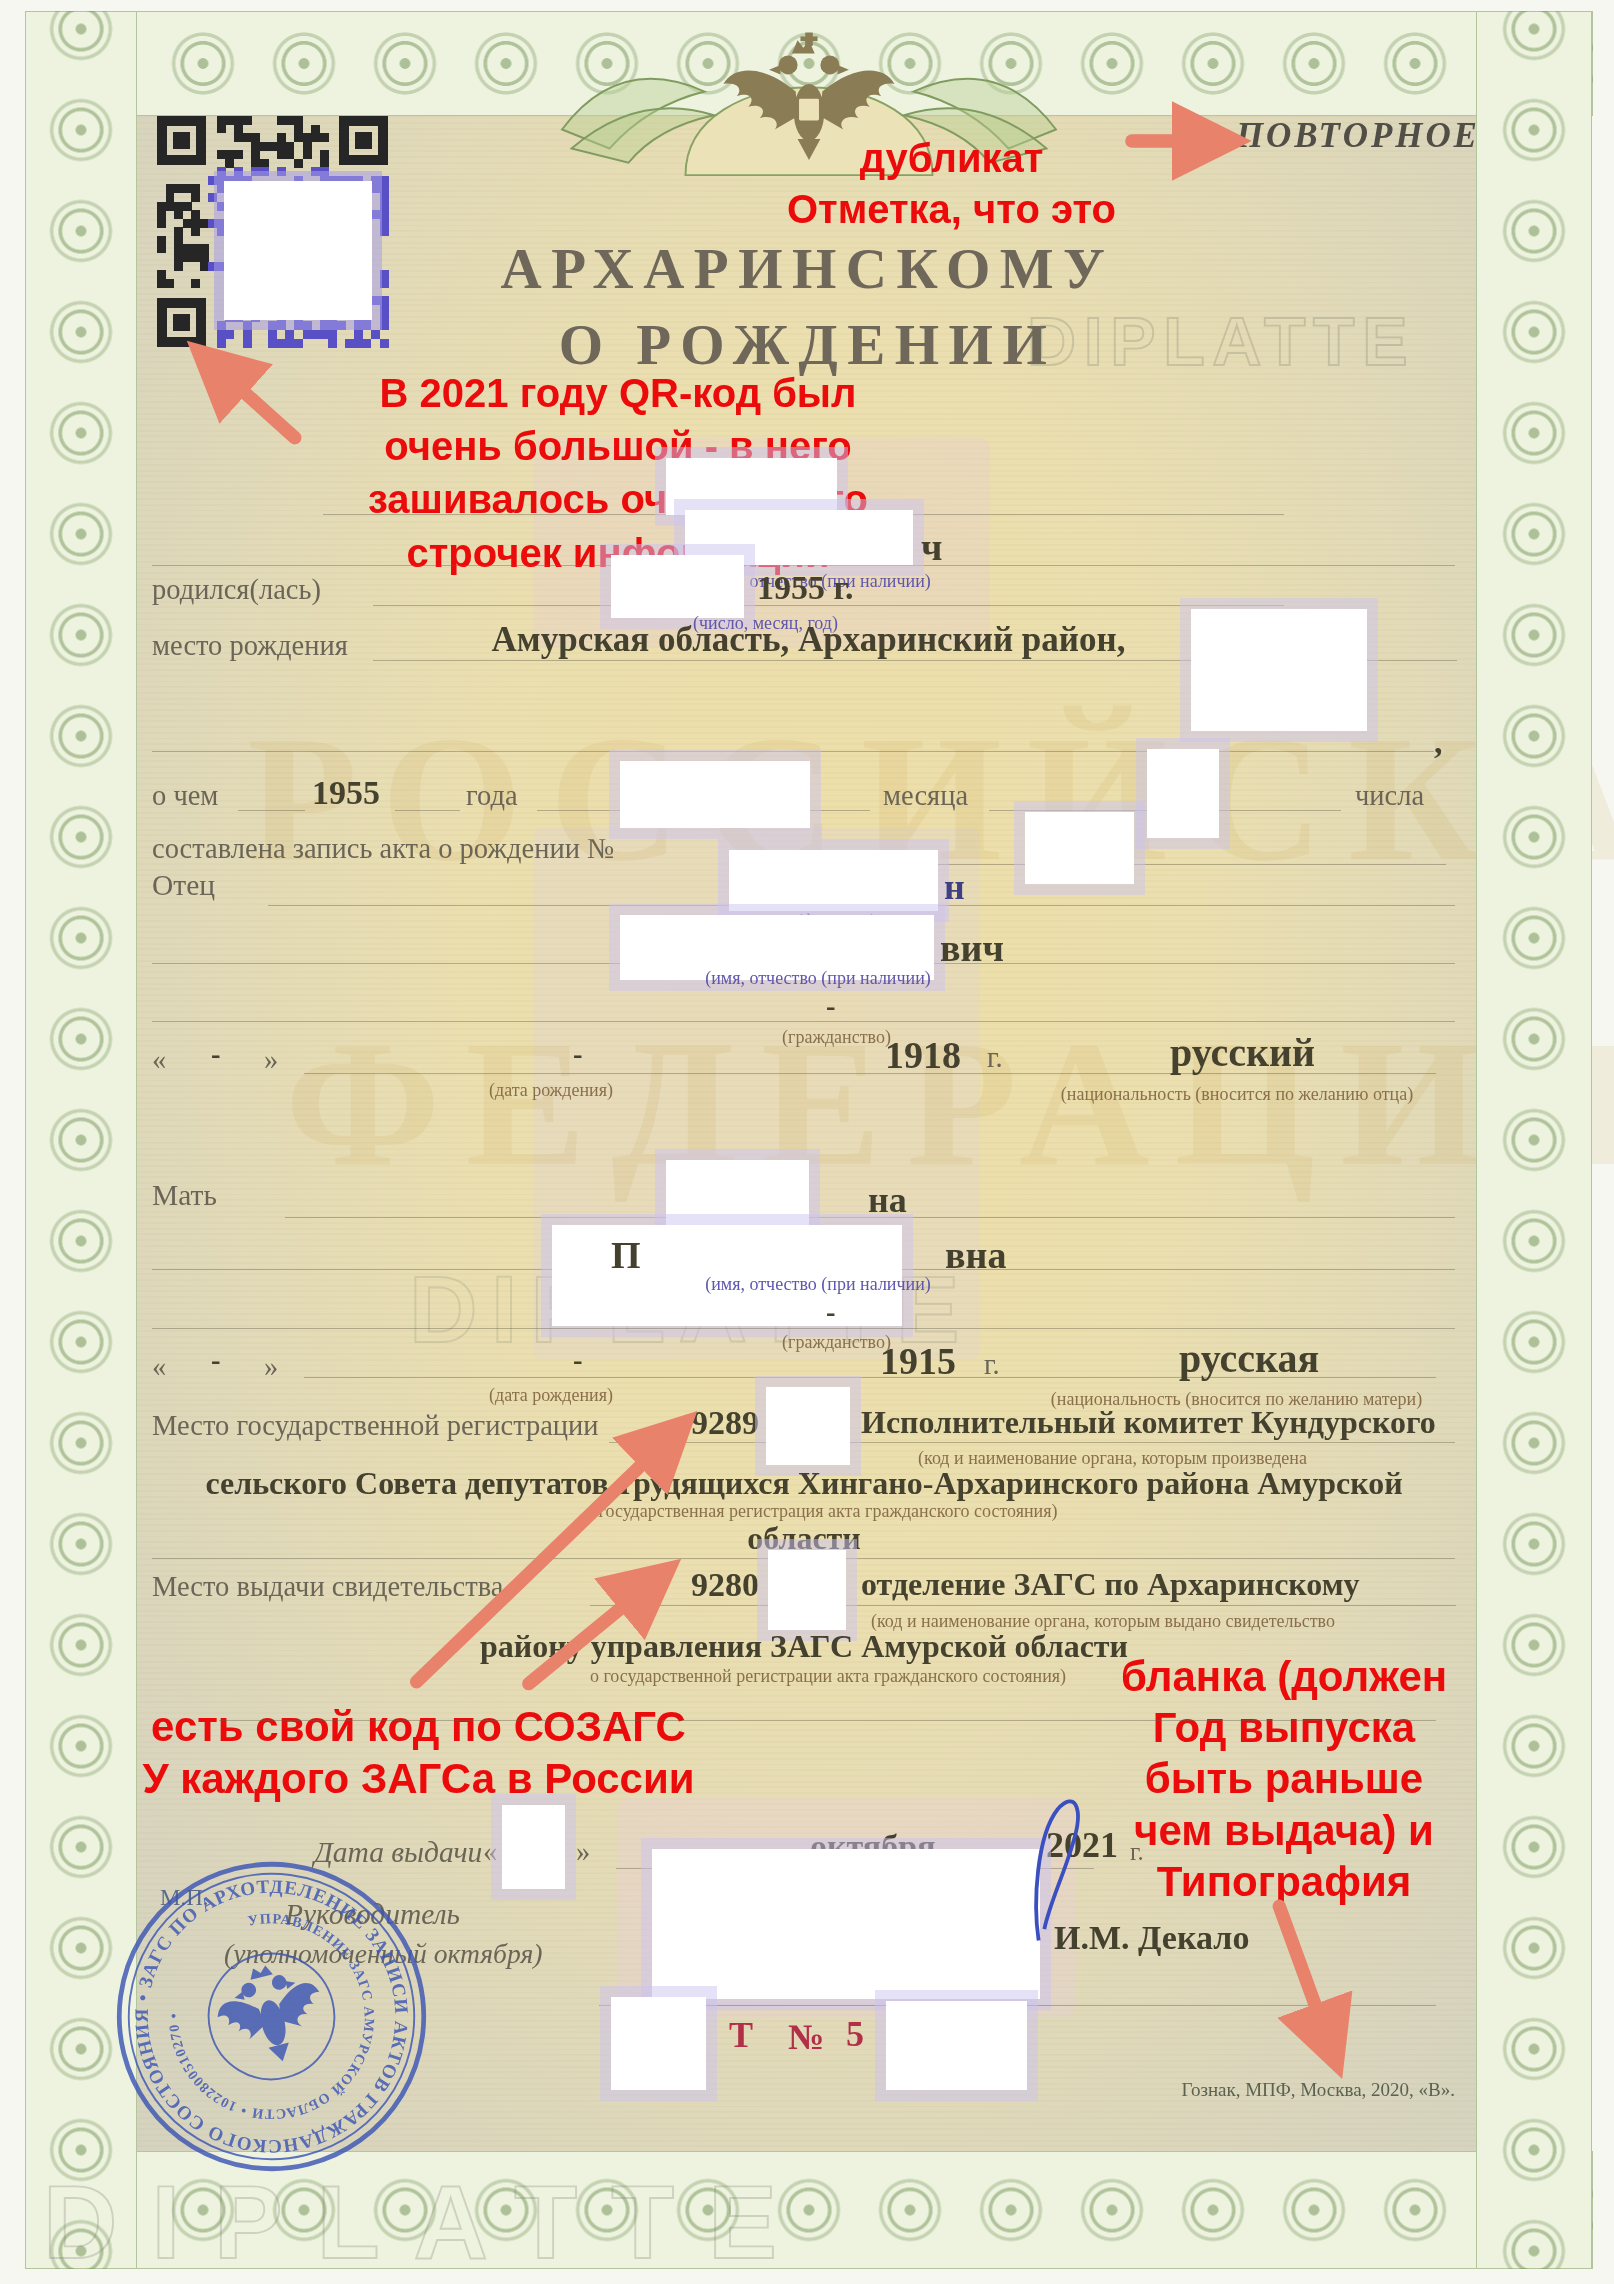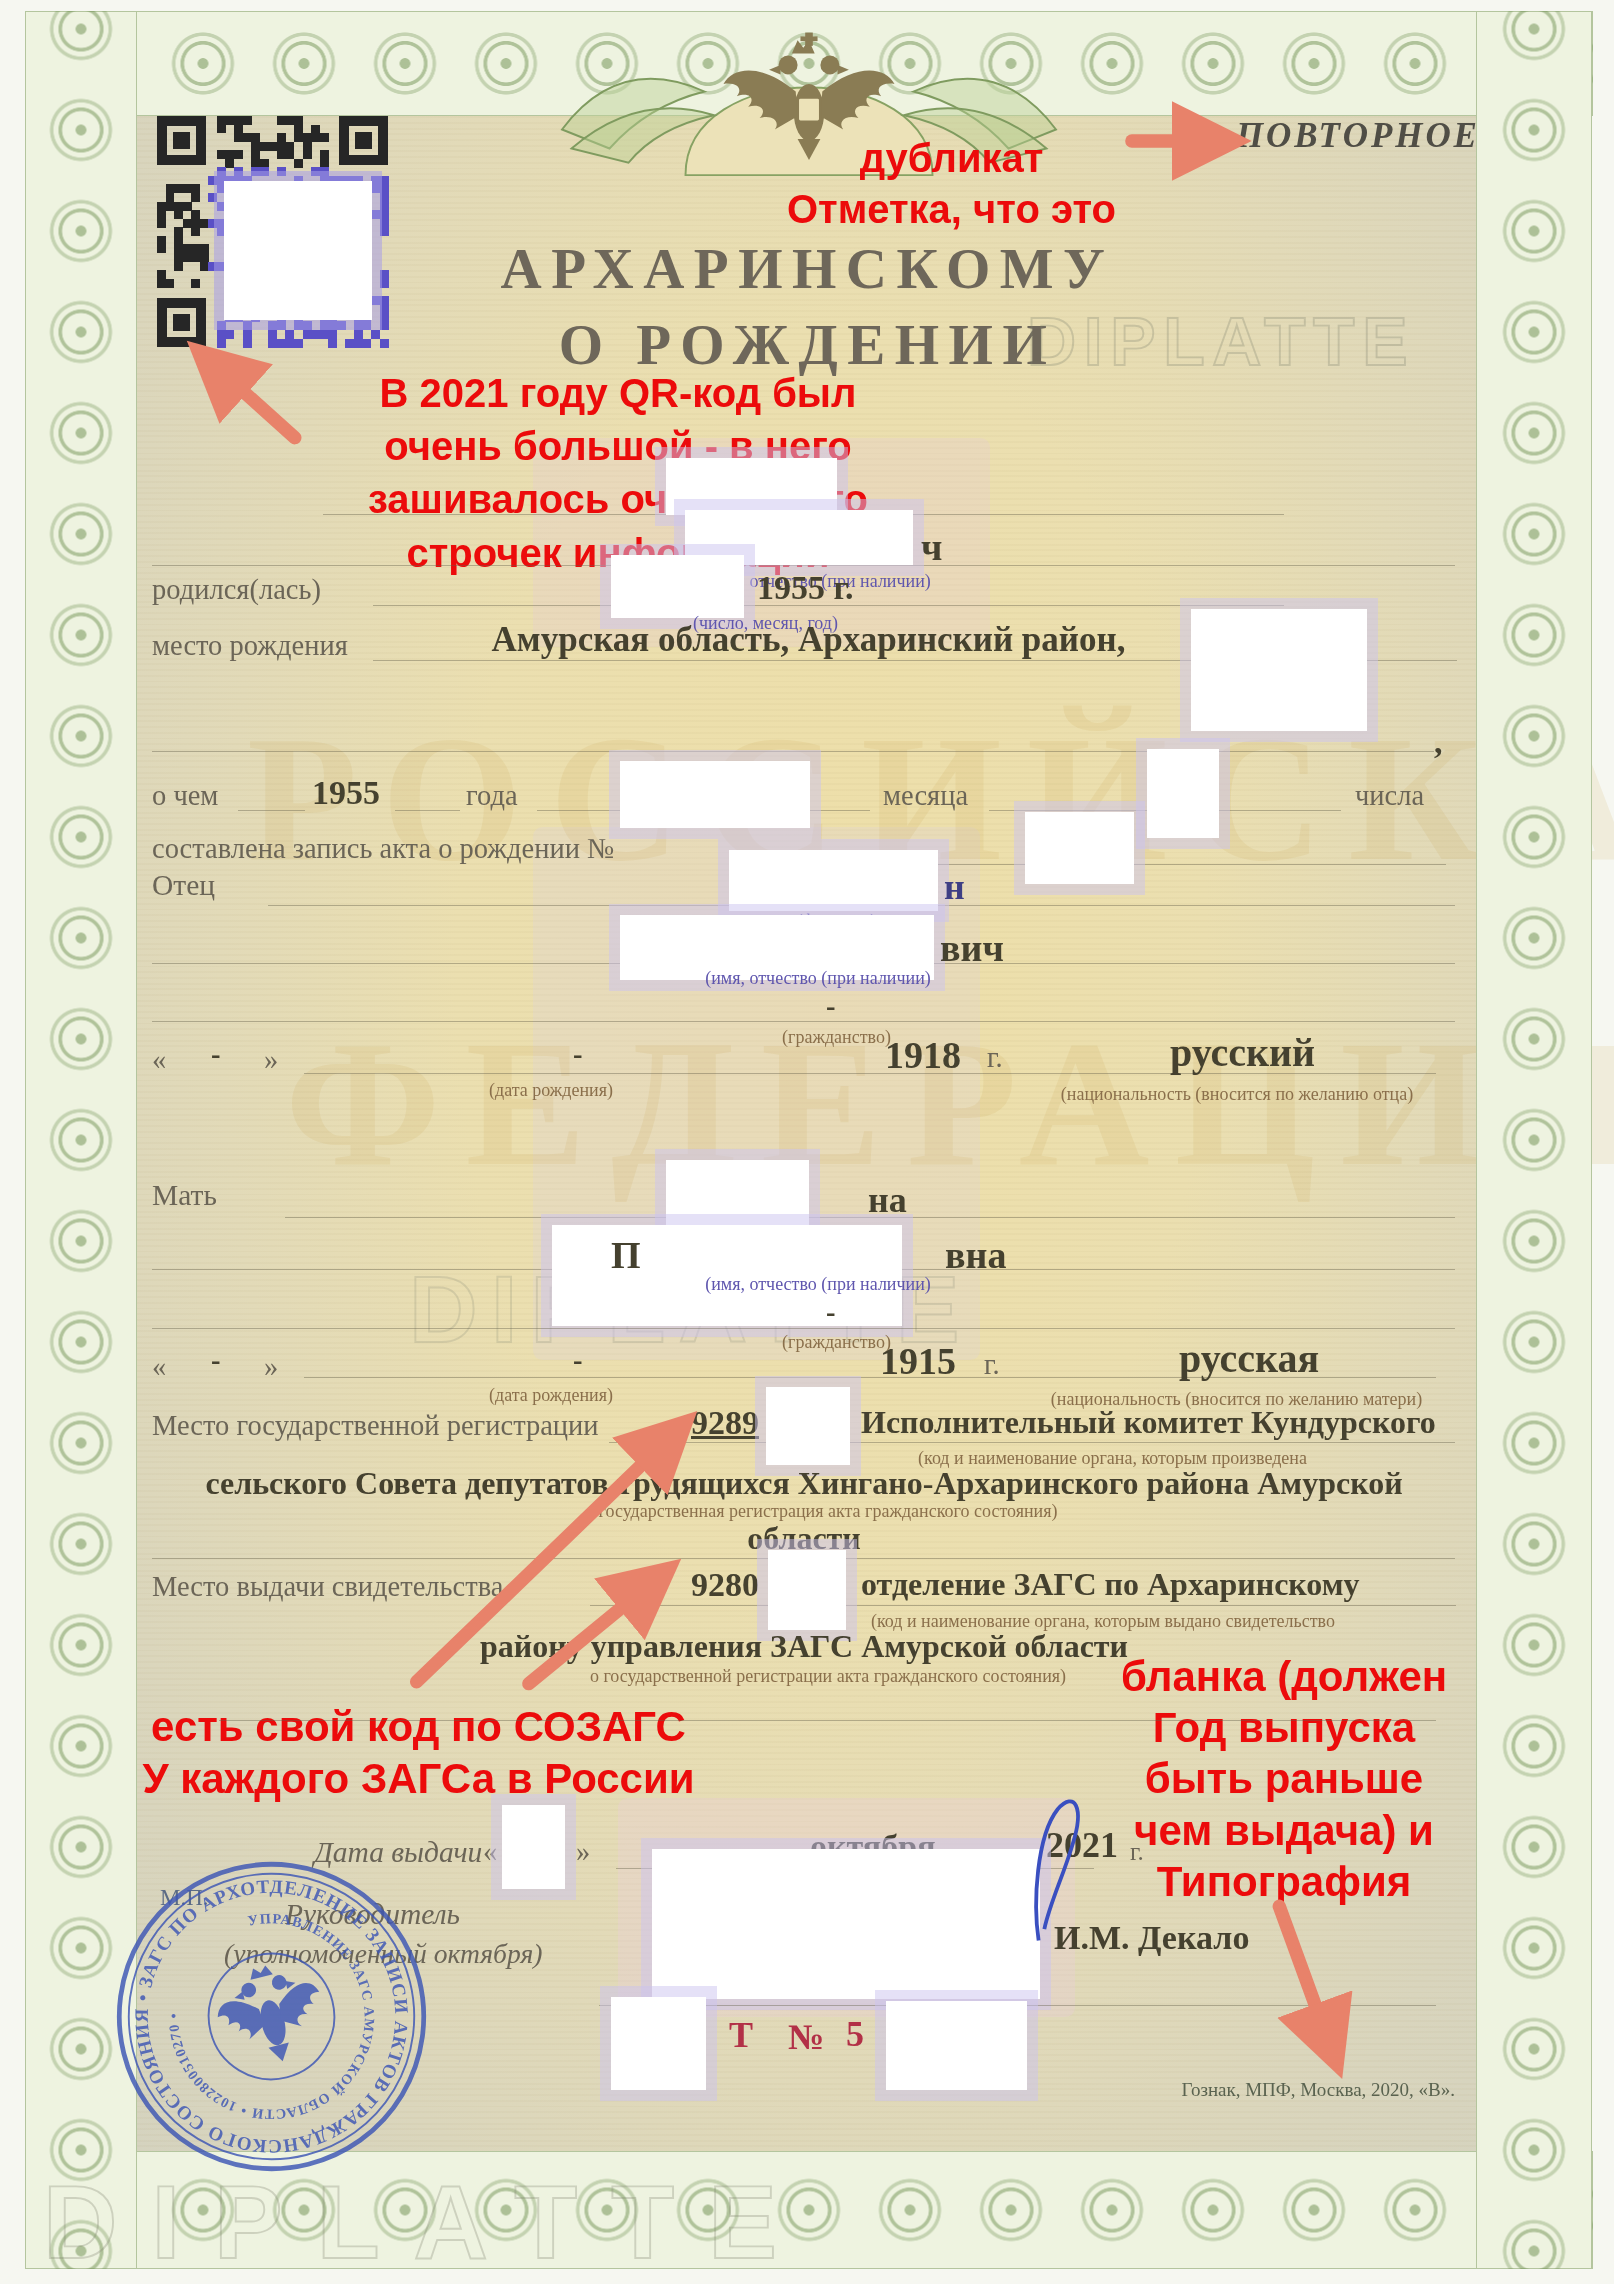--- a/index.html
+++ b/index.html
@@ -510,21 +510,21 @@
   <div class="val" style="left:573px;top:1345px;font-size:28.5px;">-</div>
   <div class="rule" style="left:304px;top:1377px;width:1132px;"></div>
   <div class="val" style="left:880px;top:1339px;font-size:38px;">1915</div>
   <div class="lbl" style="left:984px;top:1349px;">г.</div>
   <div class="val" style="left:1179px;top:1335px;font-size:40px;">русская</div>
   <div class="cap" style="left:418px;top:1385px;width:266px;">(дата рождения)</div>
   <div class="cap" style="left:989px;top:1389px;width:495px;">(национальность (вносится по желанию матери)</div>
 
   <div class="lbl" style="left:152px;top:1410px;">Место государственной регистрации</div>
   <div class="rule" style="left:609px;top:1442px;width:846px;"></div>
-  <div class="val" style="left:691px;top:1404px;text-decoration:underline;">9289</div>
+  <div class="val" style="left:691px;top:1404px;">9289</div>
   <div class="redact" style="left:766px;top:1387px;width:84px;height:78px;"></div>
   <div class="val" style="left:861px;top:1404px;font-size:32px;">Исполнительный комитет Кундурского</div>
   <div class="cap" style="left:827px;top:1448px;width:571px;">(код и наименование органа, которым произведена</div>
   <div class="val" style="left:162px;top:1465px;width:1284px;text-align:center;font-size:32px;">сельского Совета депутатов трудящихся Хингано-Архаринского района Амурской</div>
   <div class="cap" style="left:533px;top:1501px;width:590px;">государственная регистрация акта гражданского состояния)</div>
   <div class="val" style="left:162px;top:1520px;width:1284px;text-align:center;font-size:32px;">области</div>
   <div class="rule" style="left:152px;top:1558px;width:1303px;"></div>
 
   <div class="lbl" style="left:152px;top:1571px;">Место выдачи свидетельства</div>
   <div class="rule" style="left:590px;top:1605px;width:866px;"></div>

